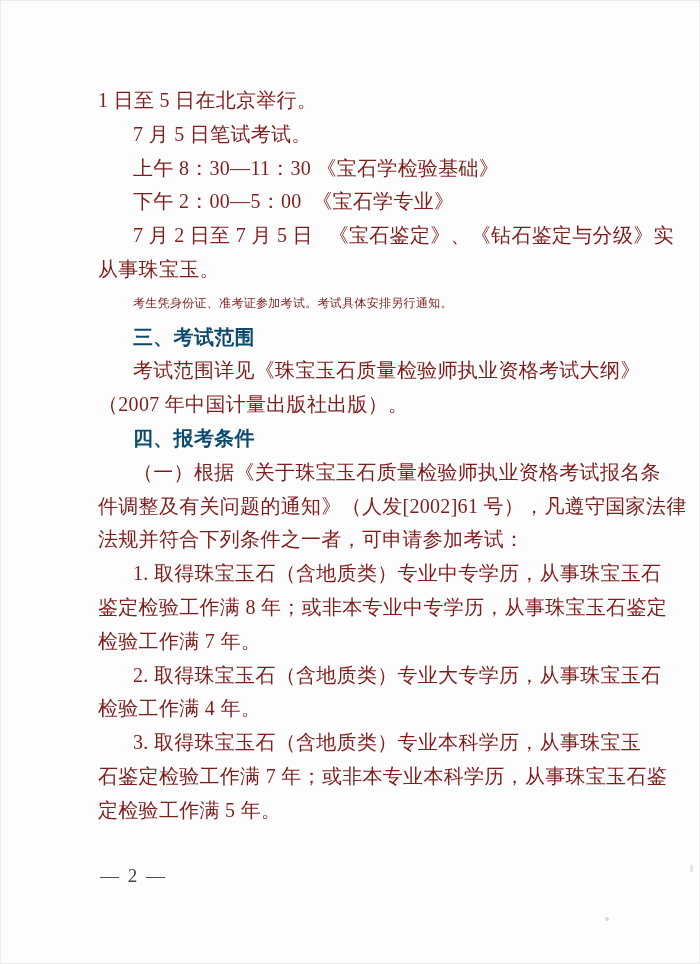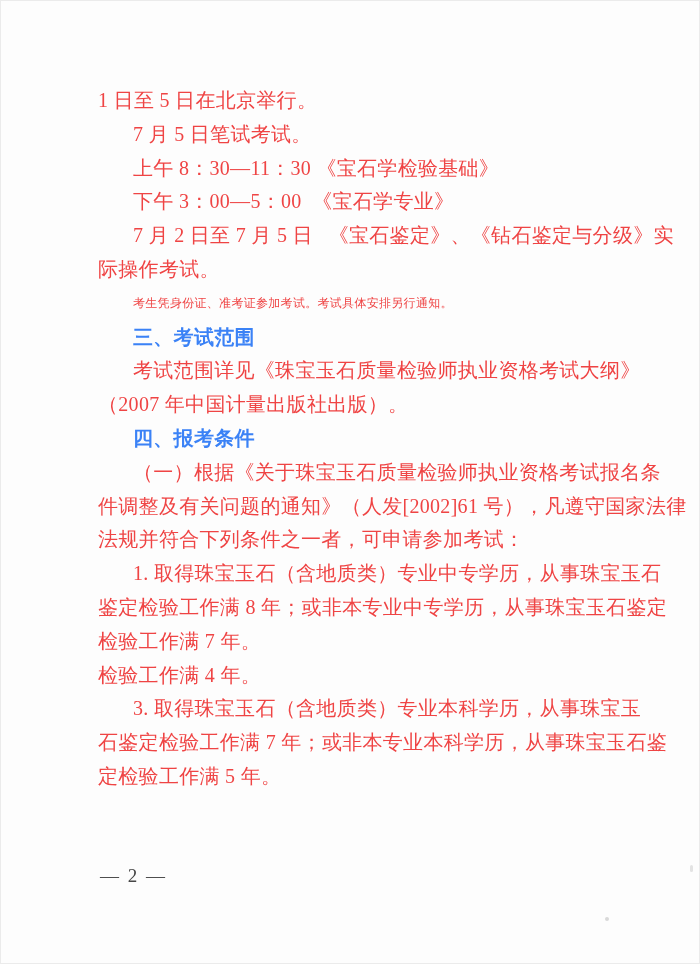--- a/index.html
+++ b/index.html
@@ -19,34 +19,34 @@
   }
   .content {
     position: absolute;
     left: 97px;
     top: 83px;
     width: 516px;
   }
   .line {
     font-size: 20px;
     line-height: 33.8px;
-    color: #ef4444;
+    color: #7f1d1d;
     letter-spacing: 0.3px;
     white-space: pre;
     text-rendering: optimizeLegibility;
   }
   .line.indent {
     padding-left: 35px;
   }
   .line.small {
     font-size: 12px;
   }
   .line.heading {
     font-weight: 700;
-    color: #3b82f6;
+    color: #0c4a6e;
   }
   .footer {
     position: absolute;
     left: 99px;
     top: 864px;
     font-size: 19px;
     letter-spacing: 2px;
     color: #474747;
     white-space: pre;
   }
@@ -70,34 +70,35 @@
   }
 </style>
 </head>
 <body>
 
 <div class="page">
   <div class="content">
       <div class="line">1 日至 5 日在北京举行。</div>
       <div class="line indent">7 月 5 日笔试考试。</div>
       <div class="line indent">上午 8：30—11：30 《宝石学检验基础》</div>
-      <div class="line indent">下午 3：00—5：00  《宝石学专业》</div>
+      <div class="line indent">下午 2：00—5：00  《宝石学专业》</div>
       <div class="line indent">7 月 2 日至 7 月 5 日   《宝石鉴定》、《钻石鉴定与分级》实</div>
-      <div class="line">际操作考试。</div>
+      <div class="line">从事珠宝玉。</div>
       <div class="line indent small">考生凭身份证、准考证参加考试。考试具体安排另行通知。</div>
       <div class="line indent heading">三、考试范围</div>
       <div class="line indent">考试范围详见《珠宝玉石质量检验师执业资格考试大纲》</div>
       <div class="line">（2007 年中国计量出版社出版）。</div>
       <div class="line indent heading">四、报考条件</div>
       <div class="line indent">（一）根据《关于珠宝玉石质量检验师执业资格考试报名条</div>
       <div class="line">件调整及有关问题的通知》（人发[2002]61 号），凡遵守国家法律</div>
       <div class="line">法规并符合下列条件之一者，可申请参加考试：</div>
       <div class="line indent">1. 取得珠宝玉石（含地质类）专业中专学历，从事珠宝玉石</div>
       <div class="line">鉴定检验工作满 8 年；或非本专业中专学历，从事珠宝玉石鉴定</div>
       <div class="line">检验工作满 7 年。</div>
+      <div class="line indent">2. 取得珠宝玉石（含地质类）专业大专学历，从事珠宝玉石</div>
       <div class="line">检验工作满 4 年。</div>
       <div class="line indent">3. 取得珠宝玉石（含地质类）专业本科学历，从事珠宝玉</div>
       <div class="line">石鉴定检验工作满 7 年；或非本专业本科学历，从事珠宝玉石鉴</div>
       <div class="line">定检验工作满 5 年。</div>
     </div>
   <div class="footer">— 2 —</div>
   <div class="speck-a"></div>
   <div class="speck-b"></div>
 </div>
 

